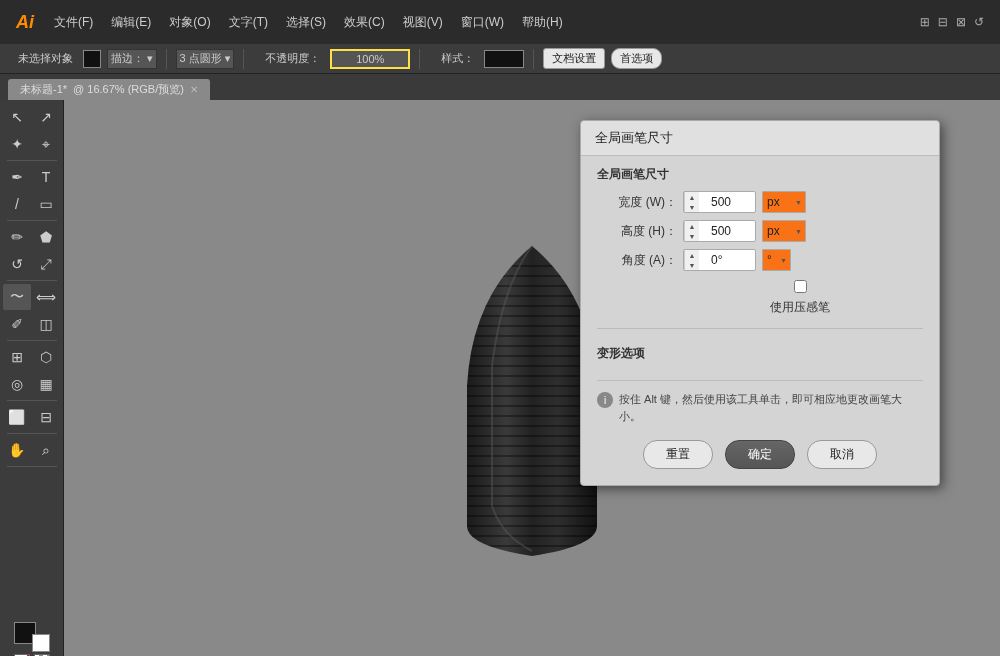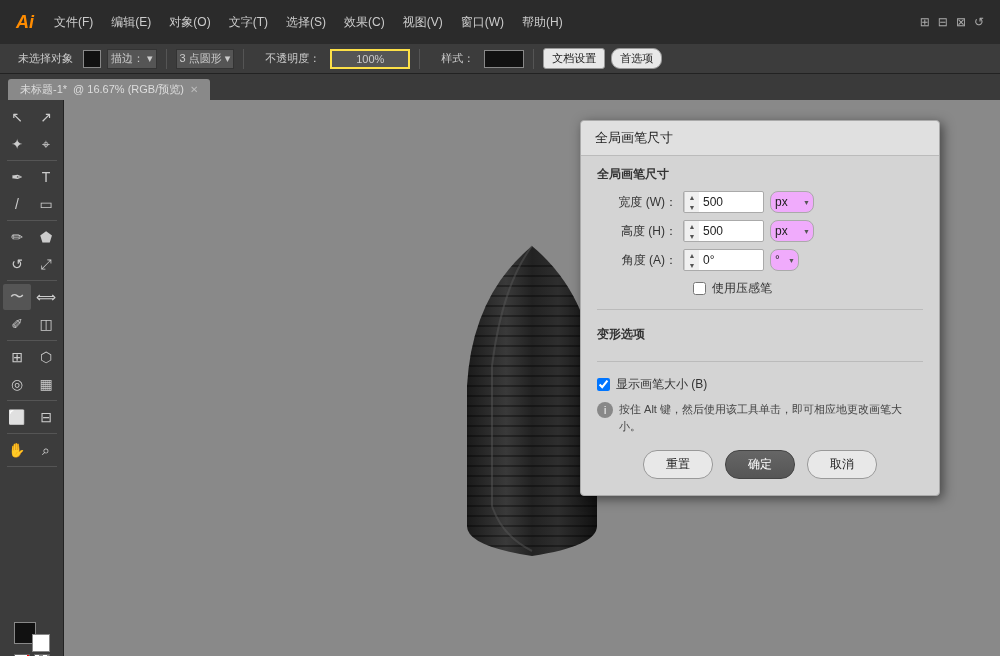--- a/index.html
+++ b/index.html
@@ -142,51 +142,52 @@
     }
     .field-label {
       font-size: 12px; color: #333; min-width: 80px; text-align: right;
     }
     .field-input-group {
       display: flex; align-items: center;
       background: #fff; border: 1px solid #aaa;
       border-radius: 2px; height: 22px;
     }
     .field-input-group input {
-      border: none; background: transparent; width: 64px;
-      font-size: 12px; padding: 0 4px; outline: none; color: #222;
+      border: none; background: transparent; width: 56px;
+      font-size: 12px; padding: 0 12px; outline: none; color: #222;
     }
     .field-input-group .spin-btns {
       display: flex; flex-direction: column; border-left: 1px solid #ccc;
       height: 100%;
     }
     .spin-btn {
       flex: 1; width: 14px; display: flex; align-items: center; justify-content: center;
       font-size: 7px; color: #555; cursor: pointer; background: #f0f0f0;
       border: none;
     }
     .select-wrap {
       position: relative; display: inline-flex; align-items: center;
     }
     .select-wrap::after {
       content: '▼'; font-size: 7px; color: #555;
       position: absolute; right: 4px; pointer-events: none;
     }
     .select-wrap select {
-      appearance: none; background: #f0abfc; border: 1px solid #aaa;
-      border-radius: 8px; font-size: 12px; padding: 1px 18px 1px 4px;
+      appearance: none; background: #f97316; border: 1px solid #aaa;
+      border-radius: 1px; font-size: 12px; padding: 1px 18px 1px 4px;
       height: 22px; color: #222; cursor: pointer; outline: none;
     }
 
     .dialog-sep { height: 1px; background: #bbb; margin: 6px 16px; }
 
     
     .check-row {
       display: flex; align-items: center; gap: 6px;
       padding: 2px 16px;
+      flex-direction: column;
     }
     .check-row input[type=checkbox] { width: 13px; height: 13px; cursor: pointer; }
     .check-label { font-size: 12px; color: #333; }
     .slider-row {
       display: flex; align-items: center; gap: 6px; margin-bottom: 8px;
     }
     .slider-row input[type=checkbox] { width: 13px; height: 13px; cursor: pointer; }
     .slider-label { font-size: 12px; color: #333; min-width: 70px; }
     .slider-track {
       flex: 1; height: 4px; background: #bbb; border-radius: 2px;
@@ -483,24 +484,20 @@
         <div class="dialog-sep"></div>
 
         <div class="dialog-section">
           <div class="section-label">变形选项</div>
 
 
         </div>
 
         <div class="dialog-sep"></div>
 
-        <div class="big-check-row">
-          <input type="checkbox" id="show-brush" checked="" style="">
-          <label for="show-brush" class="check-label">显示画笔大小 (B)</label>
-        </div>
 
         <div class="info-row">
           <div class="info-icon">i</div>
           <span class="info-text">按住 Alt 键，然后使用该工具单击，即可相应地更改画笔大小。</span>
         </div>
 
         <div class="dialog-buttons">
           <button class="dialog-btn">重置</button>
           <button class="dialog-btn primary">确定</button>
           <button class="dialog-btn">取消</button>

